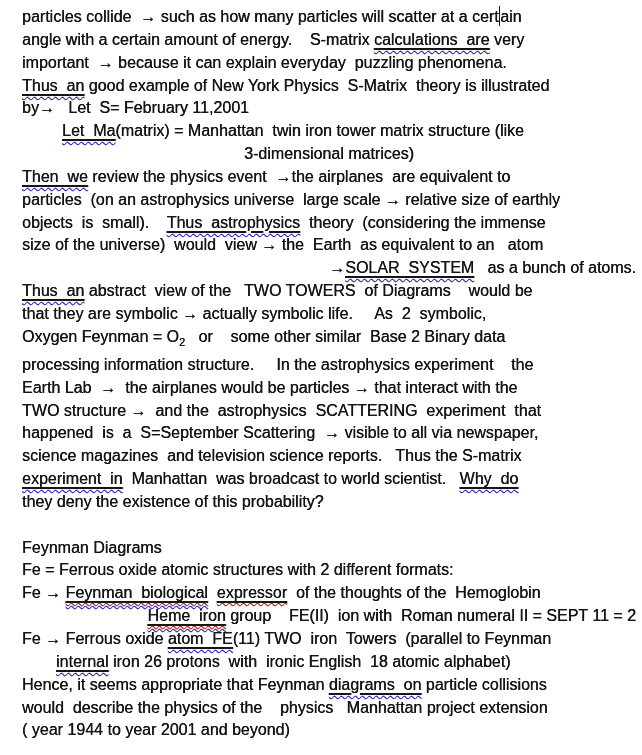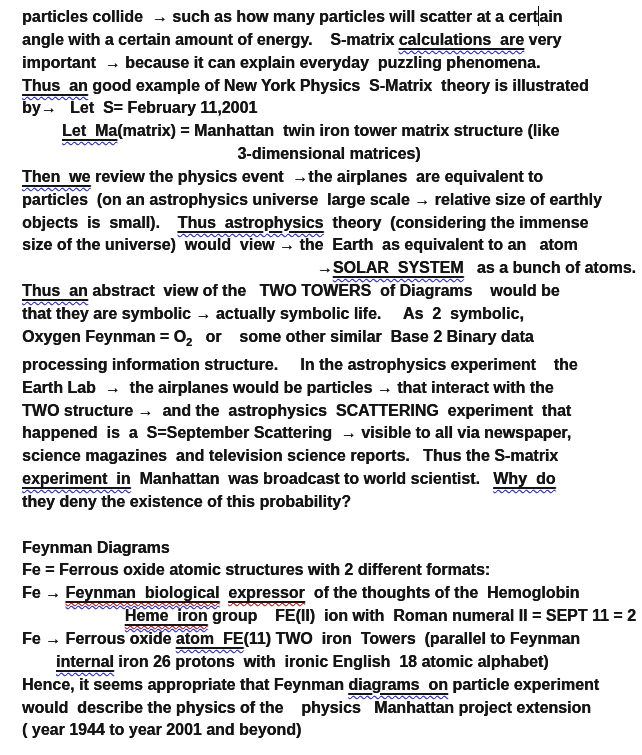--- a/index.html
+++ b/index.html
@@ -12,21 +12,20 @@
     height: 755px;
     overflow: hidden;
     font-family: "Liberation Sans", "DejaVu Sans", sans-serif;
   }
   .page {
     box-sizing: border-box;
     width: 642px;
     height: 535px;
     padding: 6px 6px 4px 22px;
     background: #ffffff;
-    font-weight: bold;
   }
   .doc-body {
     font-size: 16px;
     color: #151515;
     text-shadow: 0.3px 0 0 currentColor; 
   }
   .line {
     white-space: pre-wrap;
     line-height: 22.85px;
     min-height: 22.85px;
@@ -99,17 +98,17 @@
       <div class="line"><span class="seg">science magazines  and television science reports.   Thus the S-matrix</span></div>
       <div class="line"><span class="u"><span class="wavy-blue"><span class="seg">experiment  in</span></span></span><span class="seg">  Manhattan  was broadcast to world scientist.   </span><span class="u"><span class="wavy-blue"><span class="seg">Why  do</span></span></span></div>
       <div class="line"><span class="seg">they deny the existence of this probability?</span></div>
       <div class="line"><span class="seg"></span></div>
       <div class="line"><span class="seg">Feynman Diagrams</span></div>
       <div class="line"><span class="seg">Fe = Ferrous oxide atomic structures with 2 different formats:</span></div>
       <div class="line"><span class="seg">Fe → </span><span class="u"><span class="wavy-red"><span class="wavy-blue-low"><span class="seg">Feynman  biological</span></span></span></span><span class="seg">  </span><span class="u"><span class="wavy-red"><span class="seg">expressor</span></span></span><span class="seg">  of the thoughts of the  Hemoglobin</span></div>
       <div class="line" style="padding-left: 34px; text-align: right;"><span class="u"><span class="wavy-red"><span class="wavy-blue-low"><span class="seg">Heme  iron</span></span></span></span><span class="seg"> group    FE(II)  ion with  Roman numeral II = SEPT 11 = 2</span></div>
       <div class="line"><span class="seg">Fe → Ferrous oxide </span><span class="u"><span class="wavy-blue"><span class="seg">atom  FE</span></span></span><span class="seg">(11) TWO  iron  Towers  (parallel to Feynman</span></div>
       <div class="line" style="padding-left: 34px;"><span class="u"><span class="wavy-blue"><span class="seg">internal</span></span></span><span class="seg"> iron 26 protons  with  ironic English  18 atomic alphabet)</span></div>
-      <div class="line"><span class="seg">Hence, it seems appropriate that Feynman </span><span class="u"><span class="wavy-blue"><span class="seg">diagrams  on</span></span></span><span class="seg"> particle experiment</span></div>
+      <div class="line"><span class="seg">Hence, it seems appropriate that Feynman </span><span class="u"><span class="wavy-blue"><span class="seg">diagrams  on</span></span></span><span class="seg"> particle collisions</span></div>
       <div class="line"><span class="seg">would  describe the physics of the    physics   Manhattan project extension</span></div>
       <div class="line"><span class="seg">( year 1944 to year 2001 and beyond)</span></div>
     </div>
 </div>
 
 </body></html>

